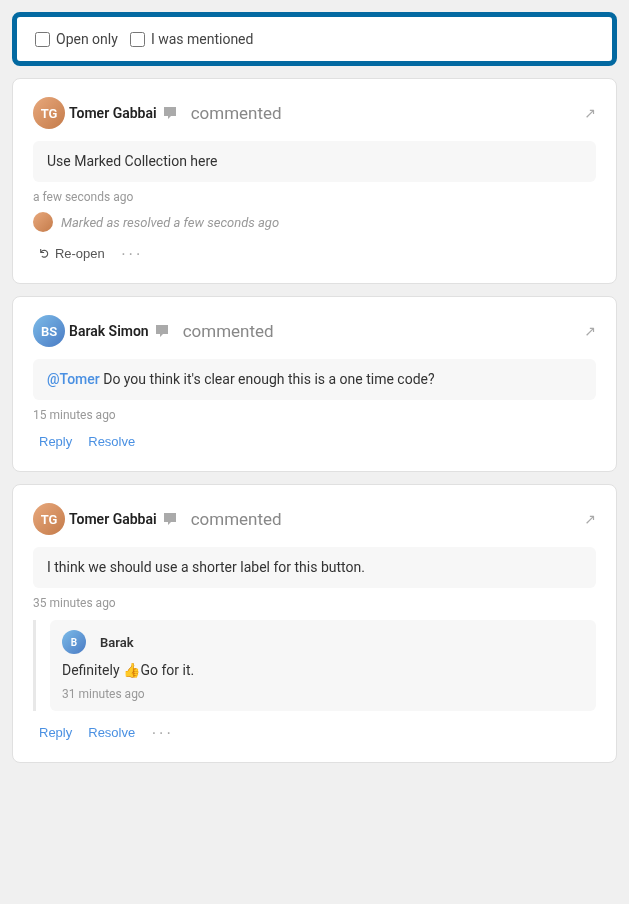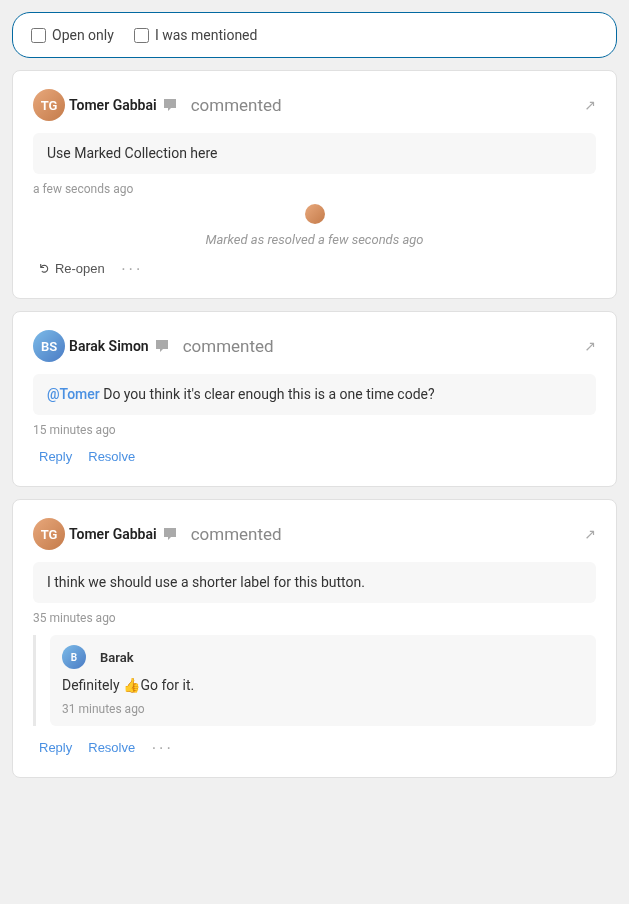--- a/index.html
+++ b/index.html
@@ -7,26 +7,26 @@
       font-family: -apple-system, BlinkMacSystemFont, 'Segoe UI', Roboto, sans-serif;
       background: #f0f0f0;
       width: 629px;
       min-height: 904px;
       padding: 12px;
       color: #333;
     }
 
     .filter-bar {
       background: #fff;
-      border: 1px solid #0369a1;
-      border-radius: 18px;
+      border: 5px solid #0369a1;
+      border-radius: 8px;
       padding: 14px 18px;
       display: flex;
       align-items: center;
-      gap: 20px;
+      gap: 12px;
       margin-bottom: 12px;
     }
 
     .filter-option {
       display: flex;
       align-items: center;
       gap: 6px;
       font-size: 14px;
       color: #444;
       cursor: pointer;
@@ -130,21 +130,20 @@
       font-size: 12px;
       color: #999;
       margin-bottom: 8px;
     }
 
     .resolved-row {
       display: flex;
       align-items: center;
       gap: 8px;
       margin-bottom: 10px;
-      flex-direction: column;
     }
 
     .resolved-avatar {
       width: 20px;
       height: 20px;
       border-radius: 50%;
       background: linear-gradient(135deg, #e8a87c, #c47b4a);
       flex-shrink: 0;
     }
 

